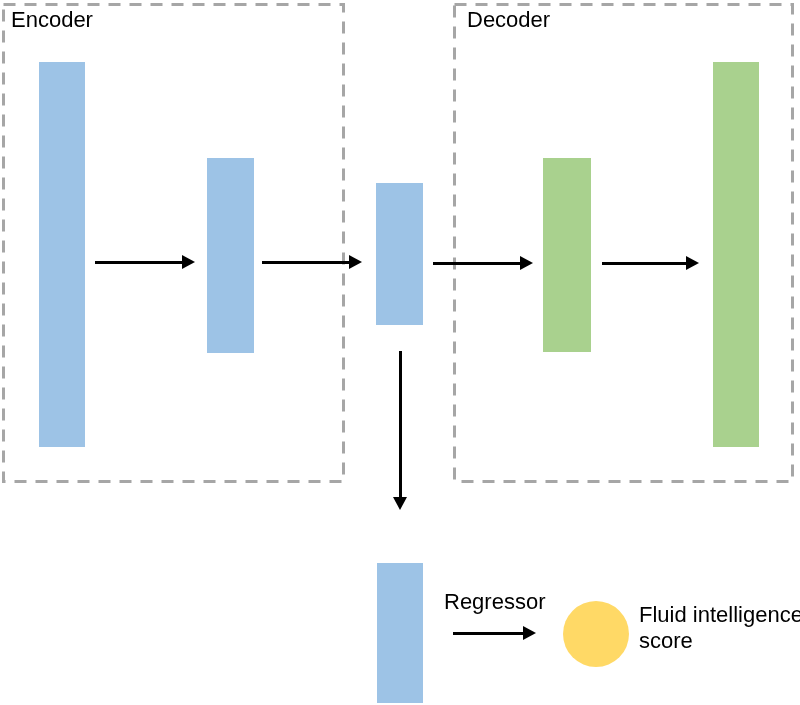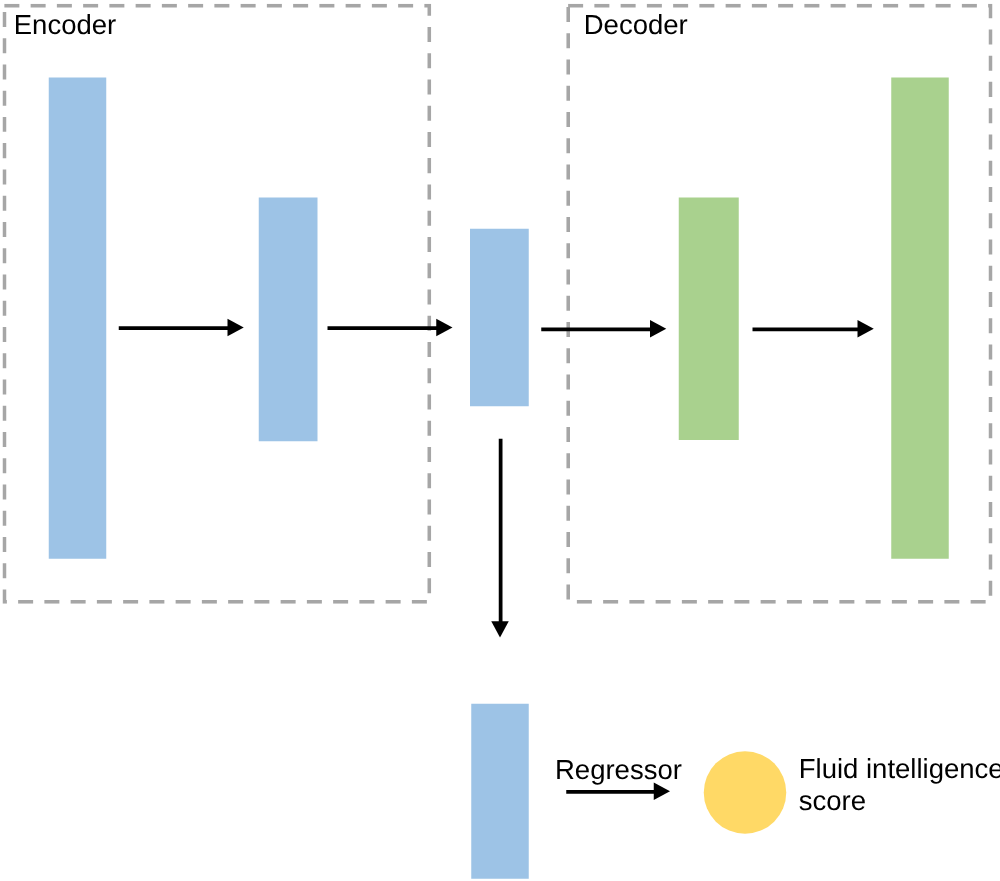--- a/index.html
+++ b/index.html
@@ -80,21 +80,21 @@
     border-radius: 50%;
     background: var(--score-circle-yellow, #FFD966);
   }
 
   .free-label {
     position: absolute;
     font-size: 22px;
     line-height: 26px;
     color: var(--text-black, #000000);
   }
-  #regressor-label { left: 444px; top: 589px; white-space: nowrap; margin-top: 14px; }
+  #regressor-label { left: 444px; top: 589px; white-space: nowrap; }
   #fluid-label { left: 639px; top: 602px; width: 175px; }
 </style>
 </head>
 <body>
 
 <div id="canvas">
 
   <div class="module-box" style="left:2px; top:3px; width:343px; height:480px;">
     <svg width="343" height="480" viewBox="0 0 343 480">
       <rect class="dashed-rect" x="1.5" y="1.5" width="340" height="477"></rect>

